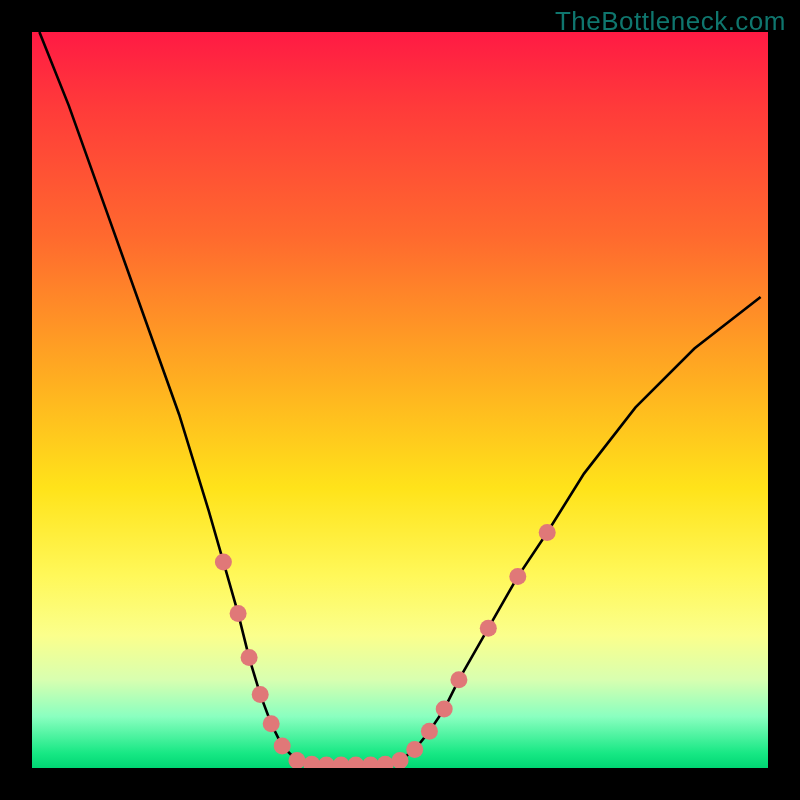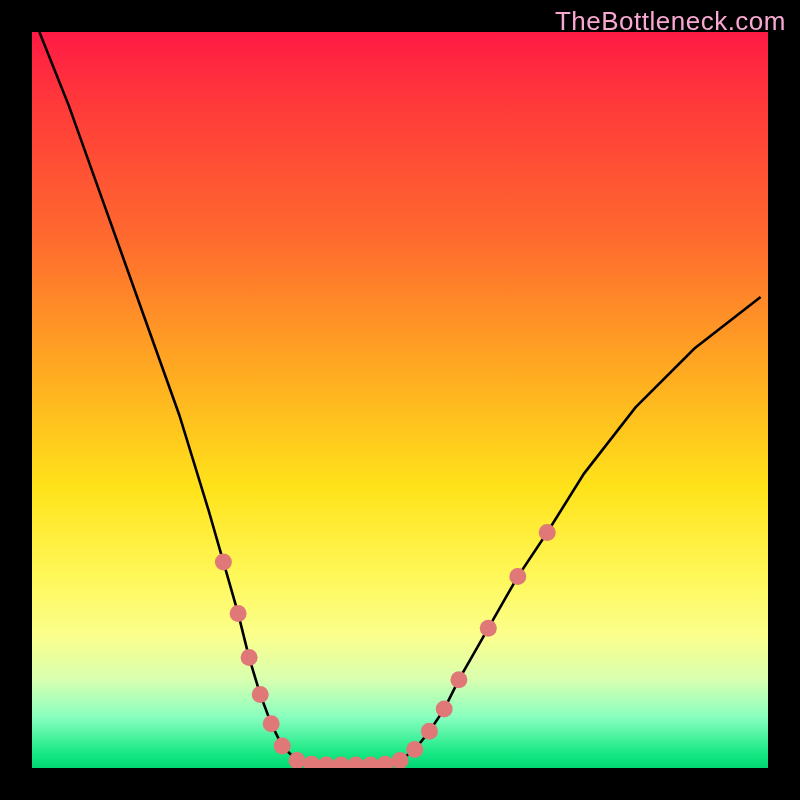--- a/index.html
+++ b/index.html
@@ -41,21 +41,21 @@
       #17e884 98%,
       #00d673 100%
     );
   }
   .watermark {
     position: absolute;
     top: 6px;
     right: 14px;
     font-size: 26px;
     font-weight: 400;
-    color: #f9a8d4;
+    color: #0f766e;
     letter-spacing: 0.5px;
     z-index: 30;
   }
   svg.curve {
     position: absolute;
     left: 0;
     top: 0;
     width: 736px;
     height: 736px;
     z-index: 10;

